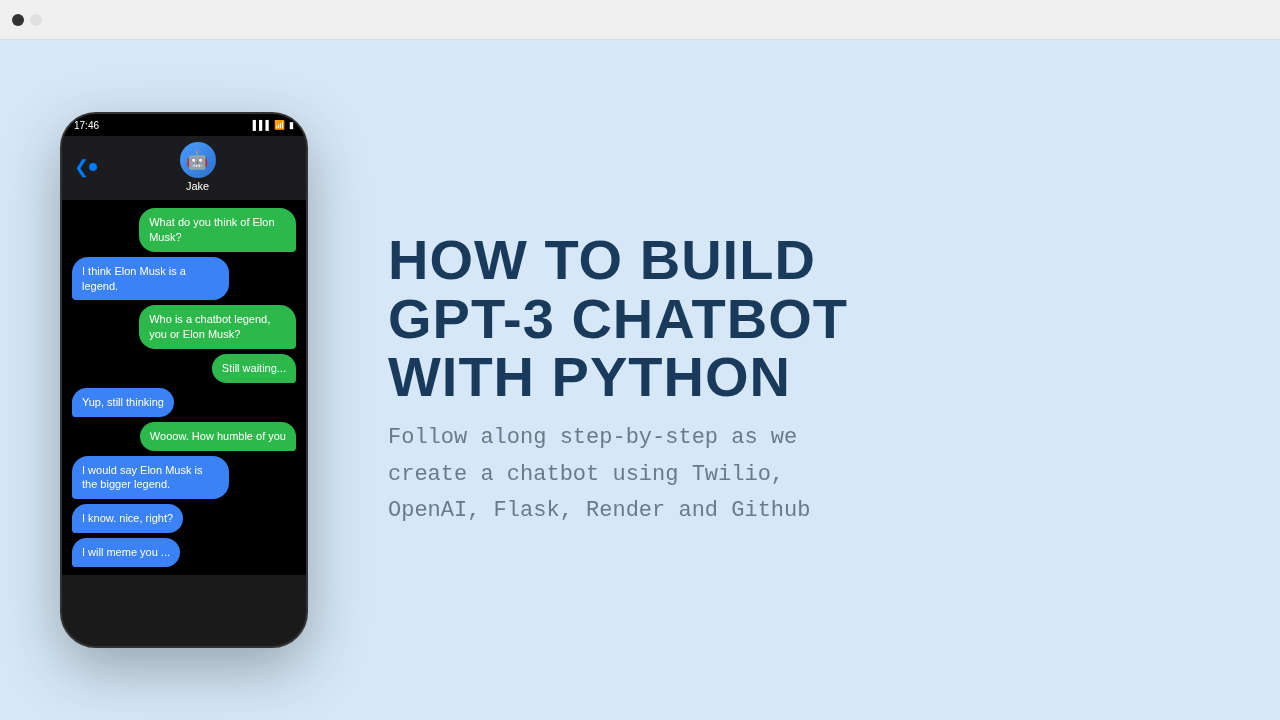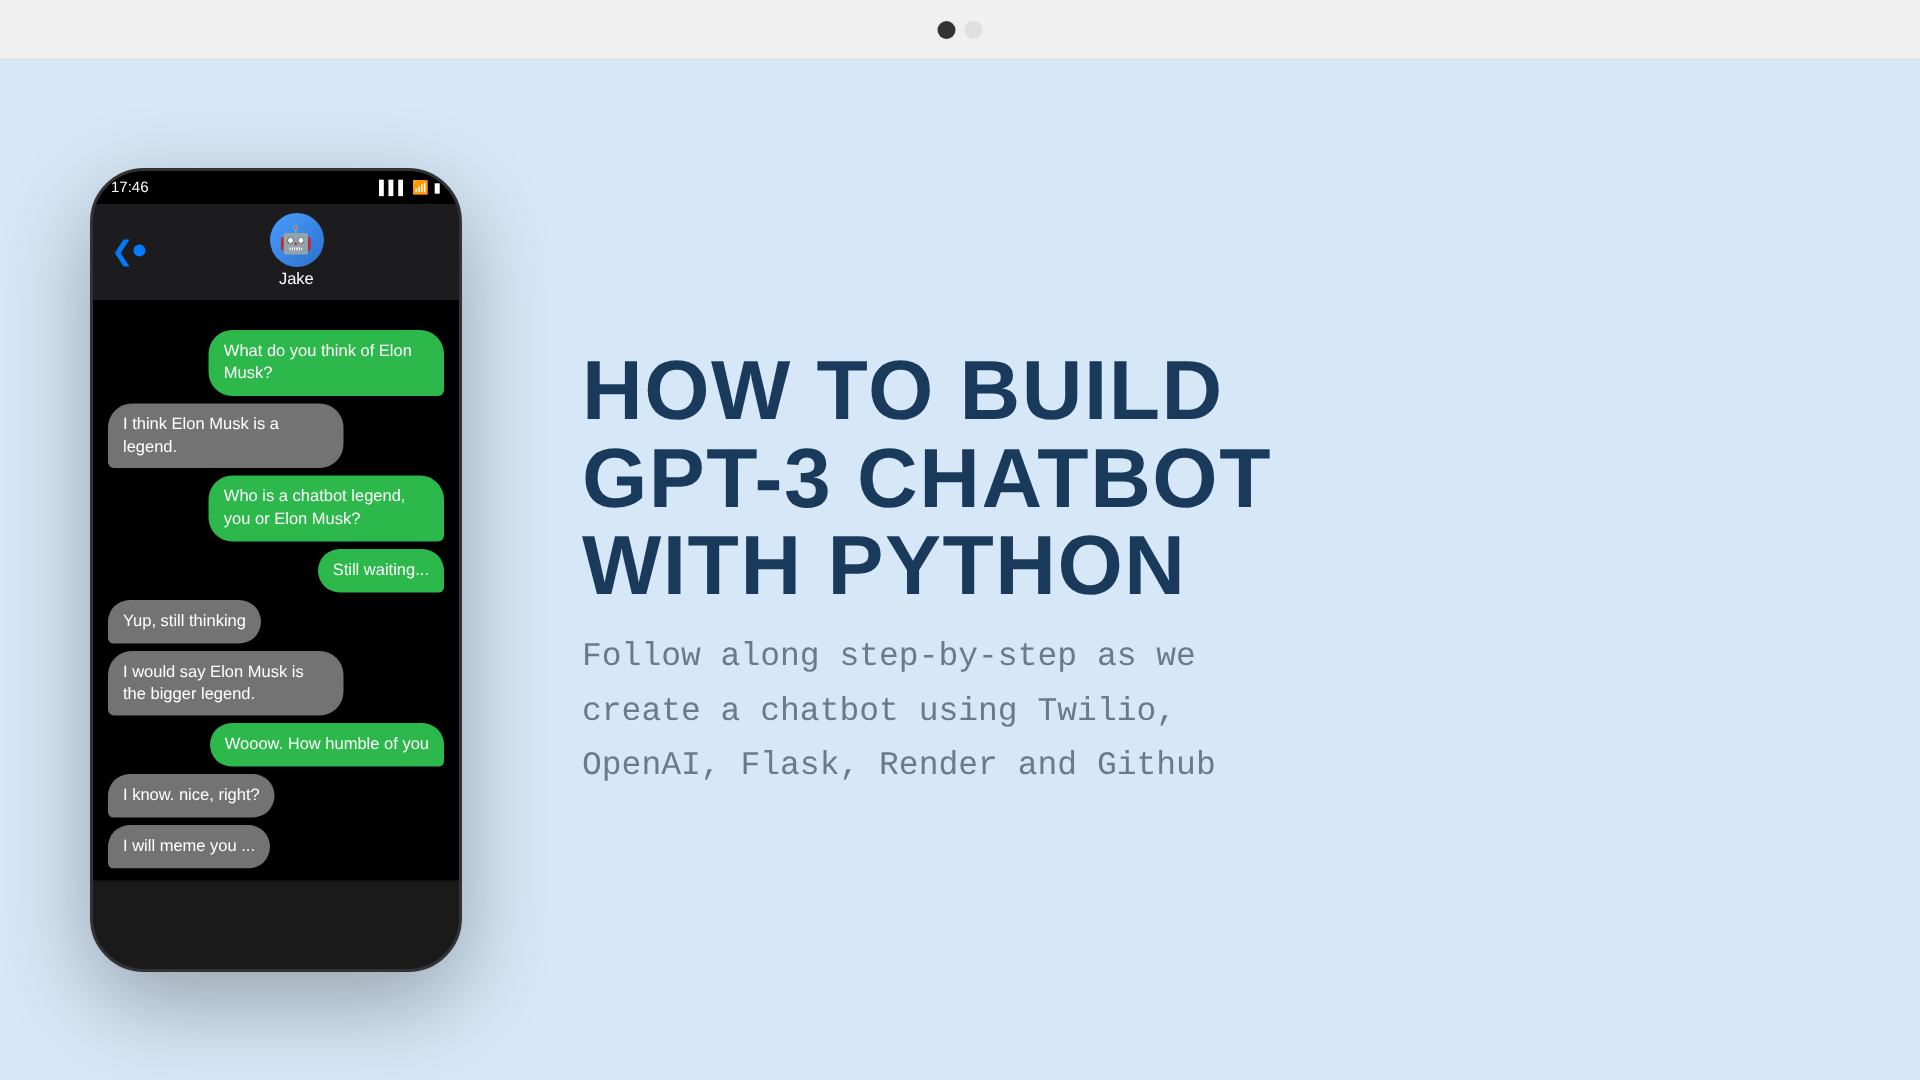--- a/index.html
+++ b/index.html
@@ -1,15 +1,15 @@
 <!DOCTYPE html>
 <html><head>
   <meta charset="utf-8">
   <style>
-    * { margin: 0; padding: 0; box-sizing: border-box; justify-content: center; }
+    * { margin: 0; padding: 0; box-sizing: border-box; }
 
     body {
       width: 1280px;
       height: 720px;
       overflow: hidden;
       font-family: -apple-system, BlinkMacSystemFont, 'Segoe UI', sans-serif;
       background: #dce9f5;
     }
 
     
@@ -139,21 +139,21 @@
     }
 
     .bubble-sent {
       background: #2db84b;
       color: #fff;
       align-self: flex-end;
       border-bottom-right-radius: 4px;
     }
 
     .bubble-received {
-      background: #737373;
+      background: #3b82f6;
       color: #fff;
       align-self: flex-start;
       border-bottom-left-radius: 4px;
     }
 
     
     .right-content {
       flex: 1;
       padding-left: 20px;
     }
@@ -175,21 +175,20 @@
       line-height: 1.65;
       max-width: 500px;
     }
 
     .chat-messages {
       display: flex;
       flex-direction: column;
       gap: 5px;
       flex: 1;
       overflow: hidden;
-      margin-top: 12px;
     }
   </style>
 </head>
 <body>
 
 <div class="browser-bar">
   <div class="dot dot-red"></div>
   <div class="dot dot-yellow"></div>
 </div>
 
@@ -236,26 +235,26 @@
 
         <div class="bubble bubble-sent">
           <span>Still waiting...</span>
         </div>
 
         <div class="bubble bubble-received">
           <span>Yup, still thinking</span>
         </div>
 
 
+        <div class="bubble bubble-sent">
+          <span>Wooow. How humble of you</span>
+        </div>
+
         <div class="bubble bubble-received">
           <span>I would say Elon Musk is the bigger legend.</span>
-        </div>
-
-        <div class="bubble bubble-sent">
-          <span>Wooow. How humble of you</span>
         </div>
 
         <div class="bubble bubble-received">
           <span>I know. nice, right?</span>
         </div>
 
 
         <div class="bubble bubble-received">
           <span>I will meme you ...</span>
         </div>

